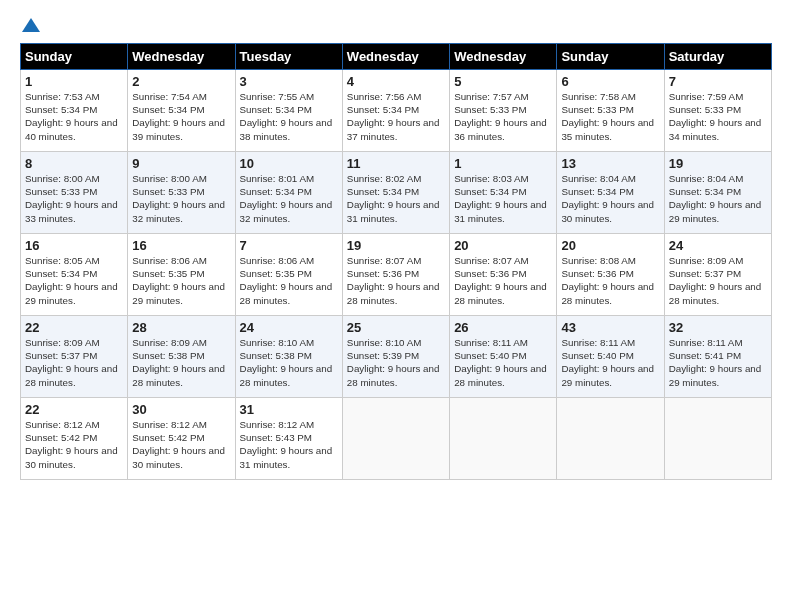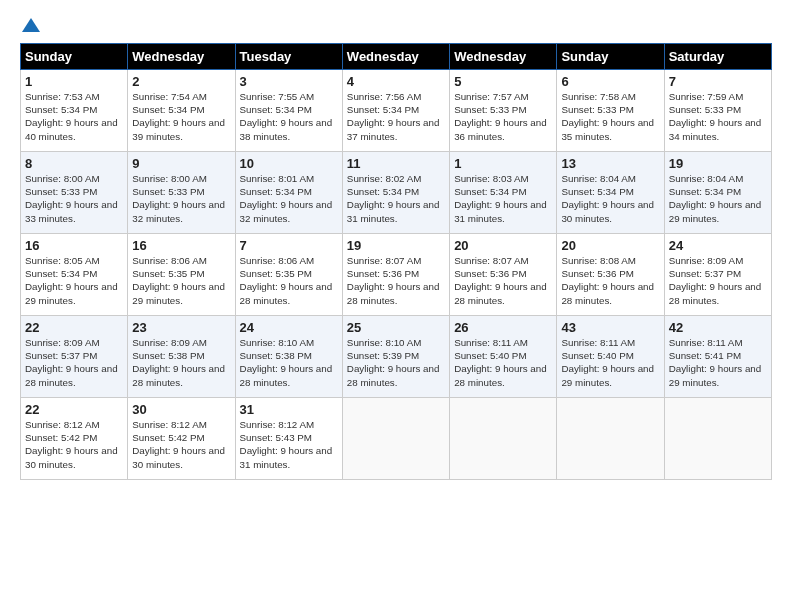--- a/index.html
+++ b/index.html
@@ -299,21 +299,21 @@
         <tr>
           <td>
             <span class="day-num">22</span>
           <div class="day-info">
             Sunrise: 8:09 AM<br>
             Sunset: 5:37 PM<br>
             Daylight: 9 hours and 28 minutes.
           </div>
           </td>
           <td>
-            <span class="day-num">23</span>
+            <span class="day-num">28</span>
           <div class="day-info">
             Sunrise: 8:09 AM<br>
             Sunset: 5:38 PM<br>
             Daylight: 9 hours and 28 minutes.
           </div>
           </td>
           <td>
             <span class="day-num">24</span>
           <div class="day-info">
             Sunrise: 8:10 AM<br>
@@ -339,21 +339,21 @@
           </td>
           <td>
             <span class="day-num">43</span>
           <div class="day-info">
             Sunrise: 8:11 AM<br>
             Sunset: 5:40 PM<br>
             Daylight: 9 hours and 29 minutes.
           </div>
           </td>
           <td>
-            <span class="day-num">42</span>
+            <span class="day-num">32</span>
           <div class="day-info">
             Sunrise: 8:11 AM<br>
             Sunset: 5:41 PM<br>
             Daylight: 9 hours and 29 minutes.
           </div>
           </td>
         </tr>
         <tr>
           <td>
             <span class="day-num">22</span>

